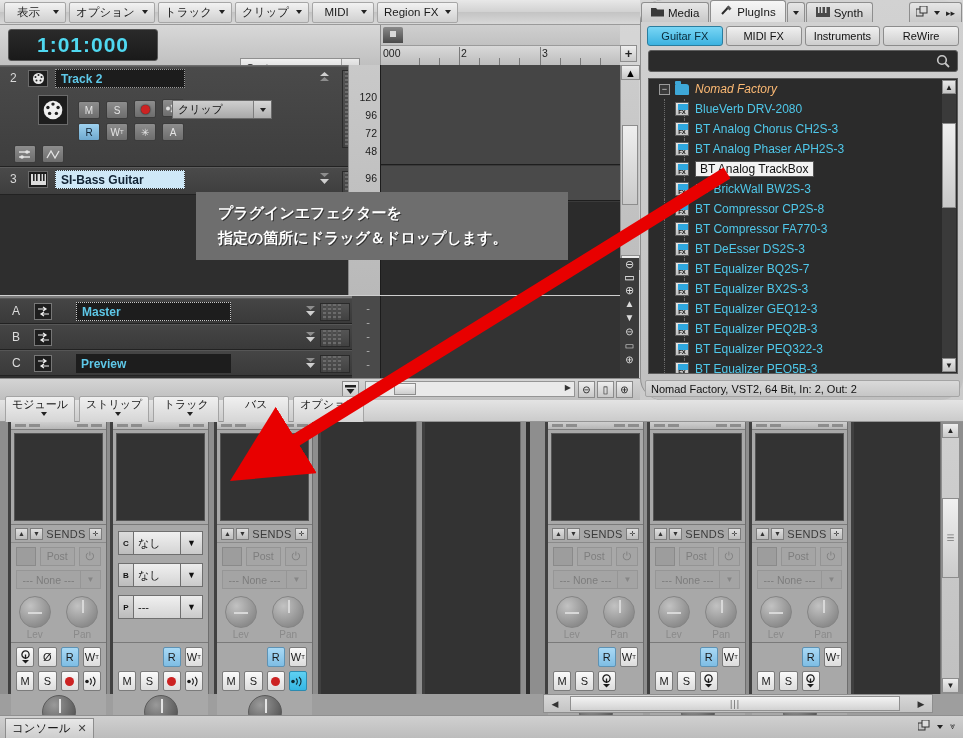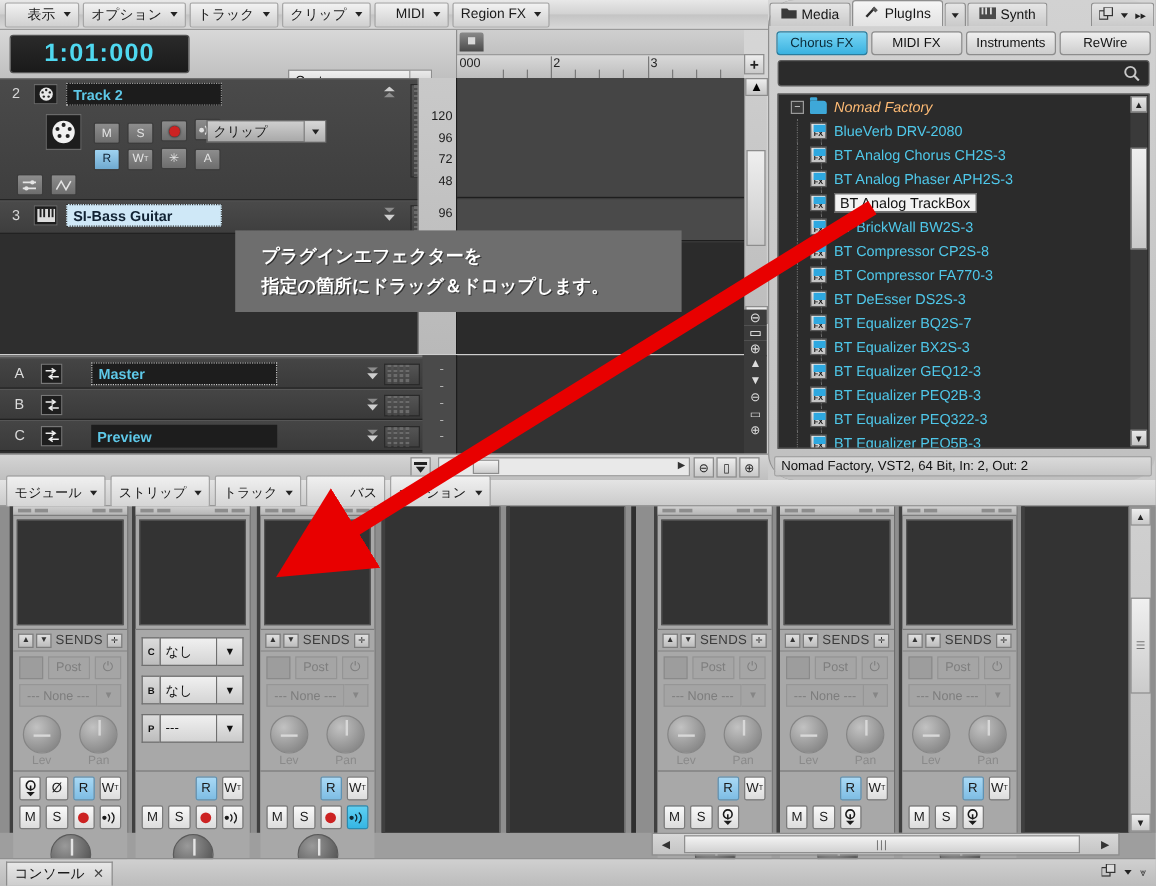--- a/index.html
+++ b/index.html
@@ -20,21 +20,21 @@
     border-bottom:1px solid #9a9a9a;
     display:flex; align-items:center; padding-left:4px;
   }
   .menu-item {
     height:21px; min-width:62px; padding:0 6px; margin-right:3px;
     background:linear-gradient(#f2f2f2,#d0d0d0);
     border:1px solid #a6a6a6; border-radius:2px;
     display:flex; align-items:center; justify-content:center;
     color:#1a1a1a; font-size:11.5px; position:relative; cursor:default;
   }
-  .menu-item .lbl { flex:1; text-align:right; }
+  .menu-item .lbl { flex:1; text-align:center; }
   .caret-d {
     width:0;height:0;border-left:3.5px solid transparent;border-right:3.5px solid transparent;
     border-top:4px solid #222; margin-left:7px;
   }
 
   
   .timebar { position:absolute; left:0; top:25px; width:380px; height:40px;
      background:linear-gradient(#d8d8d8,#c0c0c0); }
   .timecode {
     position:absolute; left:8px; top:4px; width:150px; height:32px;
@@ -198,21 +198,21 @@
      background:linear-gradient(#dadada,#c6c6c6);border:1px solid #a4a4a4;border-radius:2px;
      display:flex;align-items:center;padding-left:5px;font-size:11px;color:#111;}
 
   
   .console{position:absolute;left:0;top:400px;width:963px;height:315px;background:#9e9e9e;}
   .conmenubar{position:absolute;left:0;top:0;width:100%;height:22px;
      background:linear-gradient(#e4e4e4,#cbcbcb);border-bottom:1px solid #949494;
      display:flex;align-items:center;padding-left:5px;}
   .conmenu{height:30px;min-width:66px;padding:0 6px;margin-right:4px;
      background:linear-gradient(#f0f0f0,#d2d2d2);border:1px solid #a4a4a4;border-radius:2px;
-     display:flex;align-items:center;justify-content:flex-end;font-size:11px;color:#151515;}
+     display:flex;align-items:center;justify-content:flex-start;font-size:11px;color:#151515;flex-direction:column;}
   .stripwrap{position:absolute;left:0;top:22px;width:963px;height:272px;background:#8e8e8e;}
   .strip{position:absolute;top:0;width:99px;height:272px;background:#a8a8a8;
      border-left:3px solid #404040;border-right:1px solid #6e6e6e;}
   .strip.empty{background:#333;}
   .sgap{position:absolute;top:0;width:4px;height:272px;background:#2e2e2e;}
   .striphdr{height:8px;background:linear-gradient(#cfcfcf,#b6b6b6);border-bottom:1px solid #7d7d7d;
      display:flex;align-items:center;gap:3px;padding:0 4px;}
   .striphdr i{display:block;width:11px;height:3px;background:#8d8d8d;}
   .fxbay{height:88px;margin:3px;background:#333;border:1px solid #555;}
   .sendsec{position:relative;height:118px;background:#a8a8a8;border-top:1px solid #7a7a7a;}
@@ -638,21 +638,21 @@
               <rect x="0" y="3" width="7" height="7" fill="none" stroke="#333"></rect>
               <rect x="4" y="0" width="7" height="7" fill="#ddd" stroke="#333"></rect>
             </svg>
         </span>
         <span class="caret-d" style="margin:0"></span>
         <span style="font-size:9px;color:#222">▸▸</span>
       </div>
     </div>
 
     <div class="fxbtns">
-      <div class="fxbtn on">Chorus FX</div>
+      <div class="fxbtn on">Guitar FX</div>
       <div class="fxbtn">MIDI FX</div>
       <div class="fxbtn">Instruments</div>
       <div class="fxbtn">ReWire</div>
     </div>
 
     <div class="searchbar">
       <span class="mag">
         <svg width="14" height="14">
             <circle cx="6" cy="6" r="4.3" fill="none" stroke="#c8c8c8" stroke-width="1.6"></circle>
             <line x1="9" y1="9" x2="13" y2="13" stroke="#c8c8c8" stroke-width="1.8"></line>

